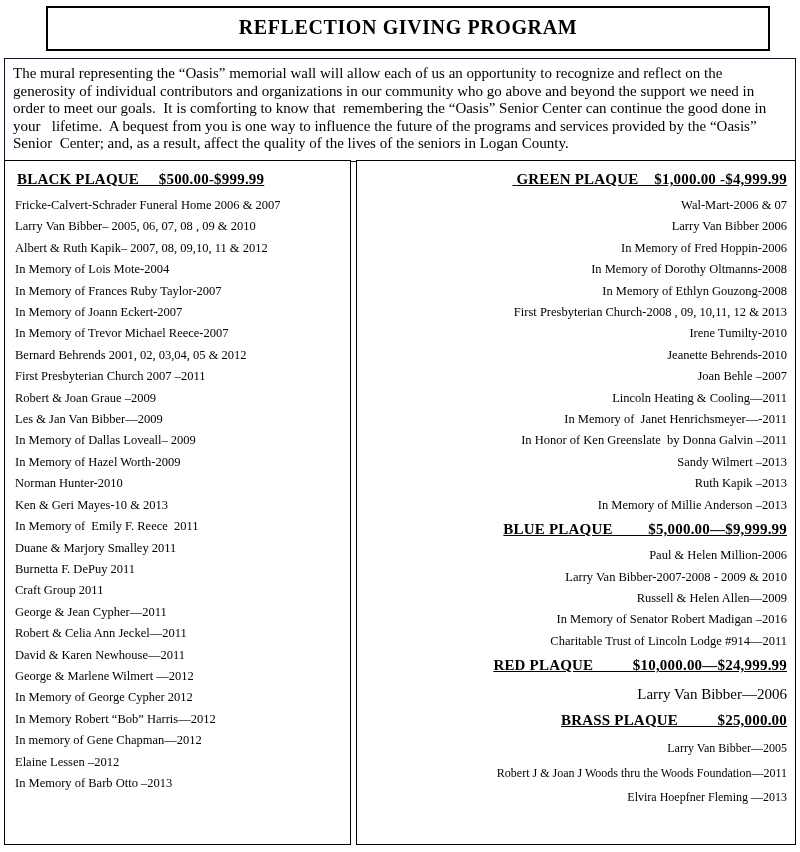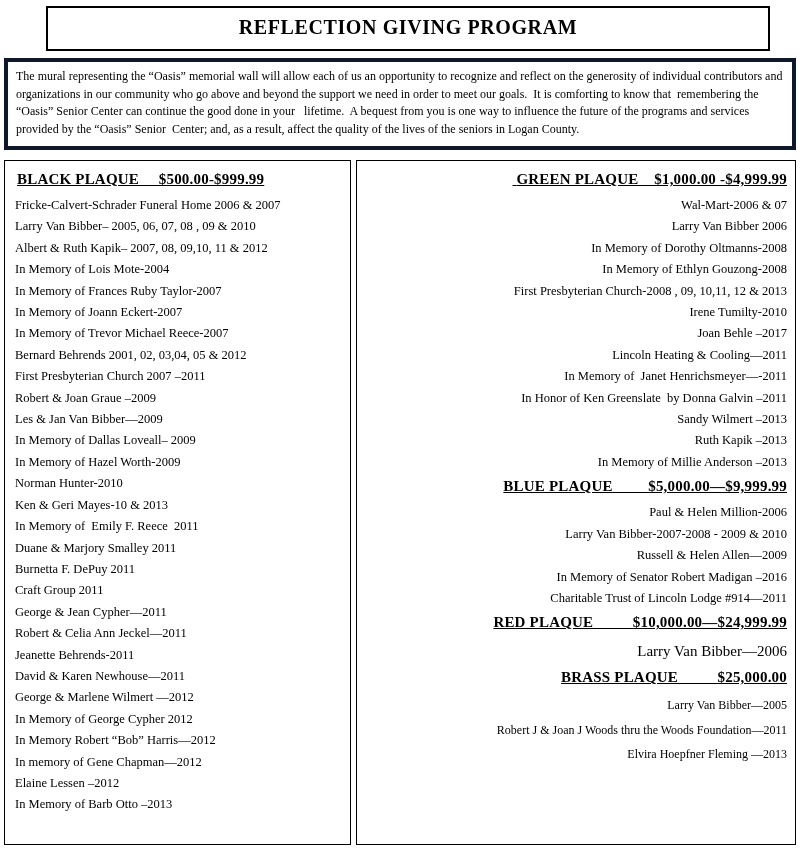--- a/index.html
+++ b/index.html
@@ -18,23 +18,23 @@
     padding: 8px 0 10px;
     background: #fff;
   }
   .title-box h1 {
     font-size: 20px;
     font-weight: bold;
     letter-spacing: 0.6px;
   }
   .intro-box {
     position: absolute; left: 4px; right: 4px; top: 58px;
-    border: 4px solid #0f172a;
+    border: 1px solid #0f172a;
     padding: 6px 8px 8px 8px;
-    font-size: 12px;
+    font-size: 15px;
     line-height: 17.6px;
     white-space: pre-wrap;
     background: #fff;
   }
   .col {
     position: absolute; top: 160px; bottom: 7px;
     border: 1px solid #000;
     padding: 8px 8px 6px 10px;
     background: #fff;
     overflow: hidden;
@@ -91,43 +91,44 @@
       <div>In Memory of Dallas Loveall– 2009</div>
       <div>In Memory of Hazel Worth-2009</div>
       <div>Norman Hunter-2010</div>
       <div>Ken &amp; Geri Mayes-10 &amp; 2013</div>
       <div>In Memory of  Emily F. Reece  2011</div>
       <div>Duane &amp; Marjory Smalley 2011</div>
       <div>Burnetta F. DePuy 2011</div>
       <div>Craft Group 2011</div>
       <div>George &amp; Jean Cypher—2011</div>
       <div>Robert &amp; Celia Ann Jeckel—2011</div>
-      <div>Jeanette Behrends-2011</div>
       <div>David &amp; Karen Newhouse—2011</div>
       <div>George &amp; Marlene Wilmert —2012</div>
       <div>In Memory of George Cypher 2012</div>
       <div>In Memory Robert “Bob” Harris—2012</div>
       <div>In memory of Gene Chapman—2012</div>
       <div>Elaine Lessen –2012</div>
       <div>In Memory of Barb Otto –2013</div>
     </div>
 </div>
 
 <div class="col col-right">
 
   <div class="section">
     <div class="sec-heading"> GREEN PLAQUE    $1,000.00 -$4,999.99</div>
     <div class="entries">
         <div>Wal-Mart-2006 &amp; 07</div>
         <div>Larry Van Bibber 2006</div>
+        <div>In Memory of Fred Hoppin-2006</div>
         <div>In Memory of Dorothy Oltmanns-2008</div>
         <div>In Memory of Ethlyn Gouzong-2008</div>
         <div>First Presbyterian Church-2008 , 09, 10,11, 12 &amp; 2013</div>
         <div>Irene Tumilty-2010</div>
-        <div>Joan Behle –2017</div>
+        <div>Jeanette Behrends-2010</div>
+        <div>Joan Behle –2007</div>
         <div>Lincoln Heating &amp; Cooling—2011</div>
         <div>In Memory of  Janet Henrichsmeyer—-2011</div>
         <div>In Honor of Ken Greenslate  by Donna Galvin –2011</div>
         <div>Sandy Wilmert –2013</div>
         <div>Ruth Kapik –2013</div>
         <div>In Memory of Millie Anderson –2013</div>
       </div>
   </div>
 
   <div class="section">

